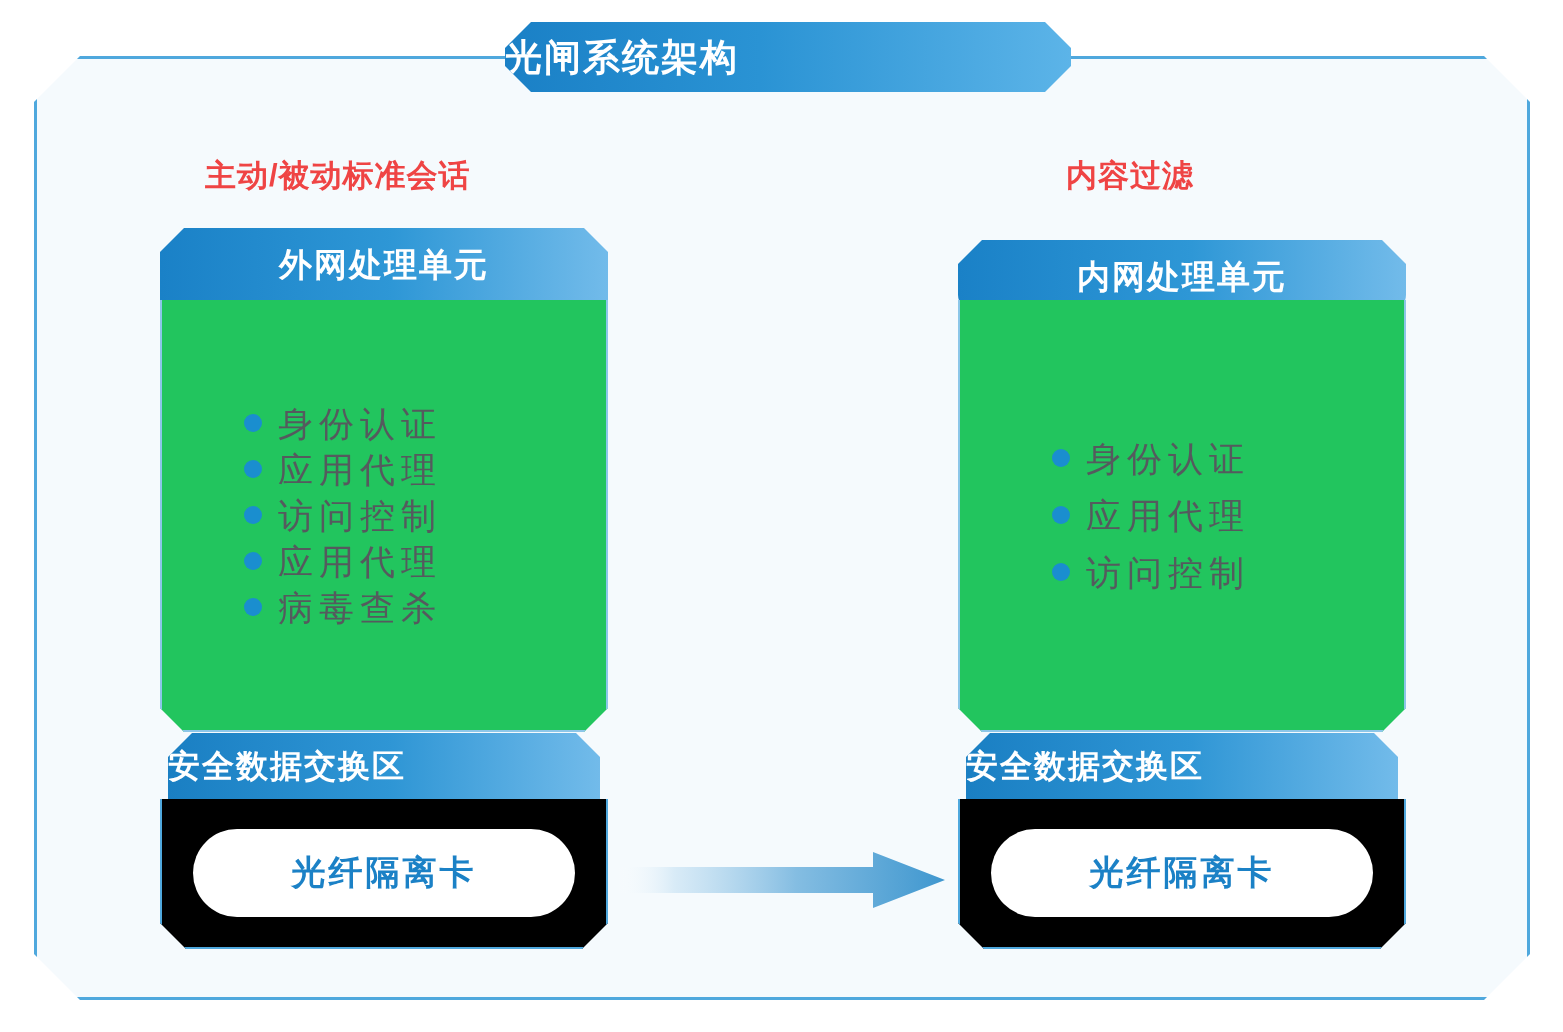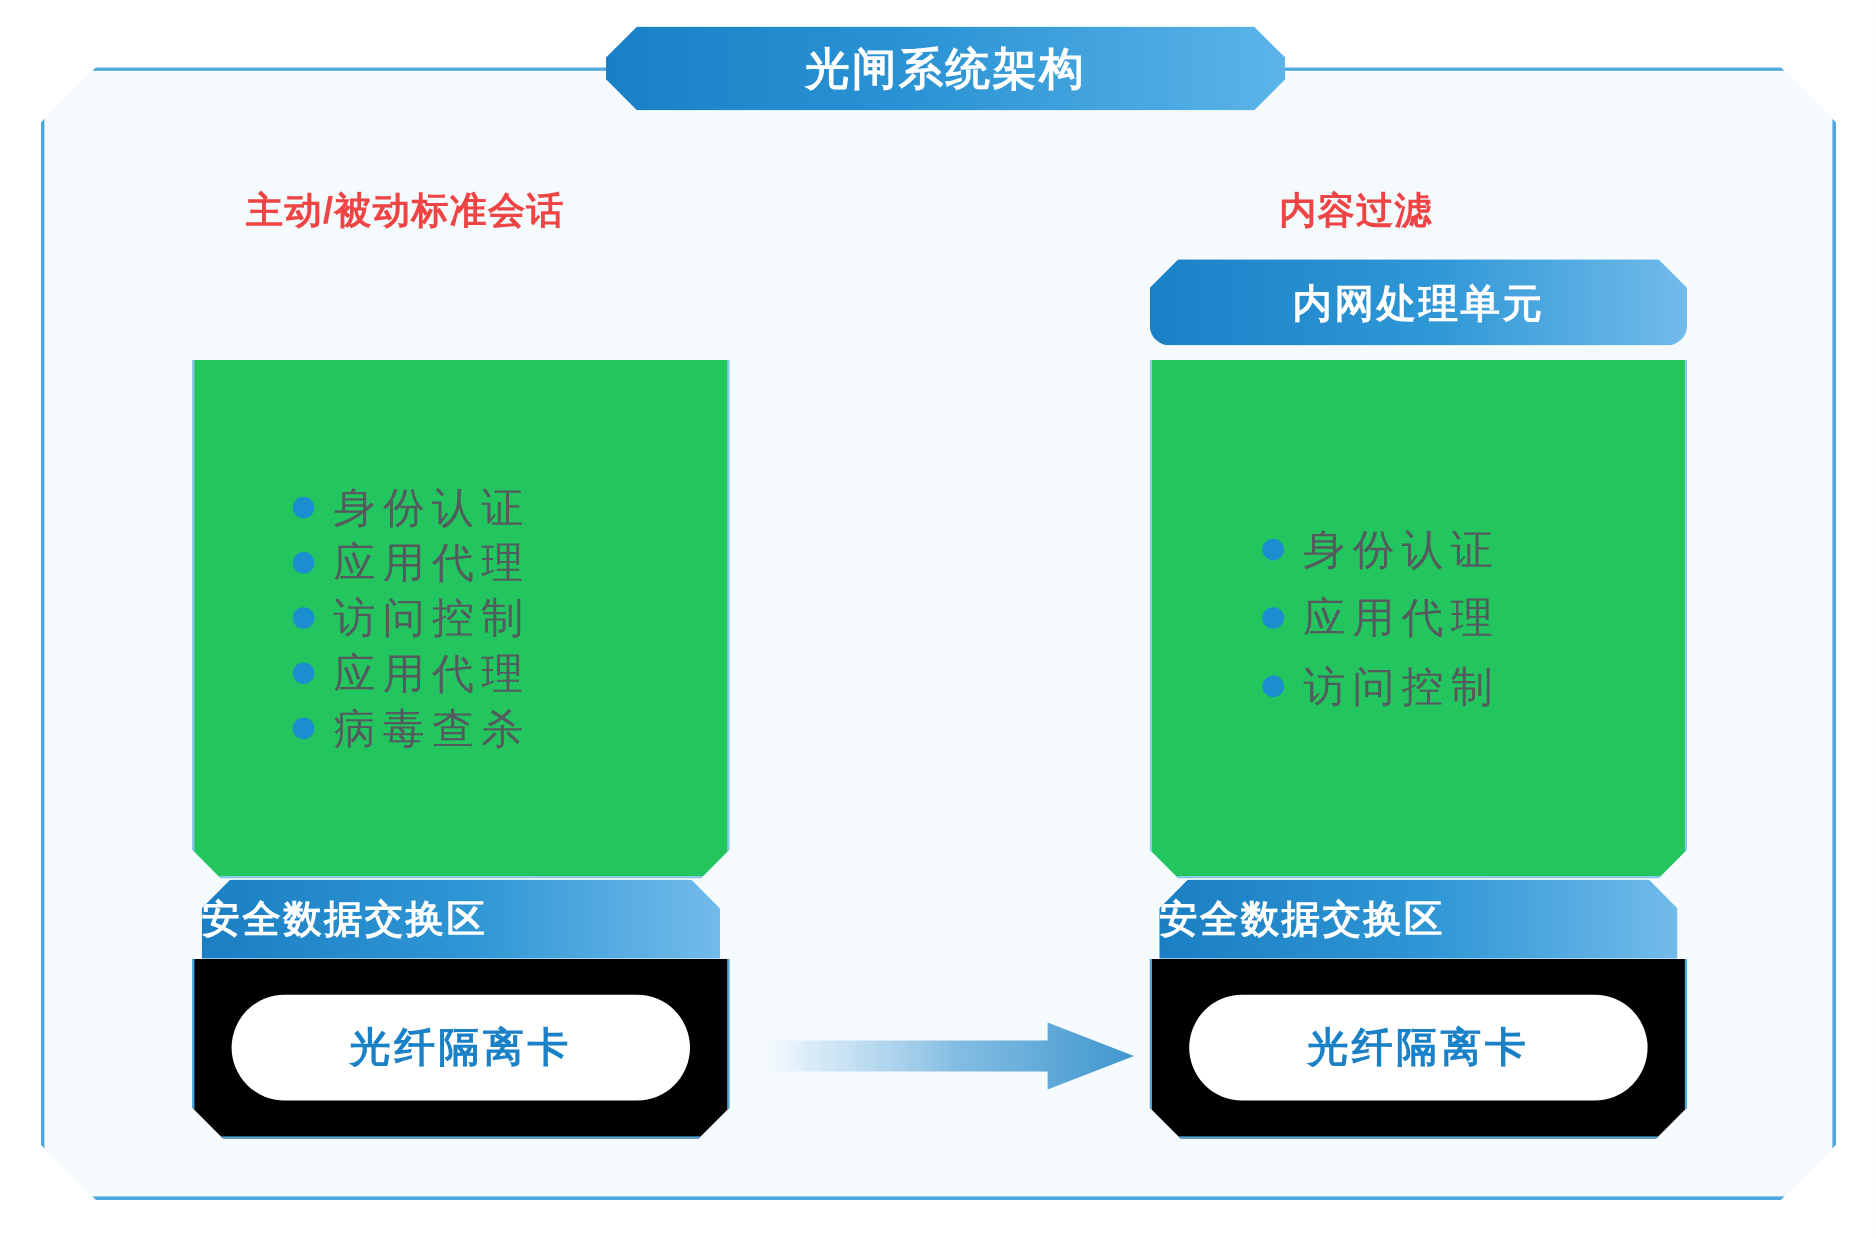--- a/index.html
+++ b/index.html
@@ -47,21 +47,20 @@
     position: absolute;
     left: 505px;
     top: 22px;
     width: 566px;
     height: 70px;
     background: linear-gradient(90deg, #1a80c6 0%, #2a93d4 45%, #5cb4e8 100%);
     -webkit-clip-path: polygon(26px 0, calc(100% - 26px) 0, 100% 26px, 100% calc(100% - 26px), calc(100% - 26px) 100%, 26px 100%, 0 calc(100% - 26px), 0 26px);
     clip-path: polygon(26px 0, calc(100% - 26px) 0, 100% 26px, 100% calc(100% - 26px), calc(100% - 26px) 100%, 26px 100%, 0 calc(100% - 26px), 0 26px);
     display: flex;
     align-items: center;
-    justify-content: center;
     z-index: 5;
   }
   .title-banner .title-text {
     color: #ffffff;
     font-size: 37px;
     font-weight: bold;
     letter-spacing: 2px;
     line-height: 1;
   }
 
@@ -183,20 +182,23 @@
 </style>
 </head>
 <body>
 
 <div id="stage">
 
   <div class="outer-frame"></div>
 
   <div class="col-title" id="col-title-left">主动/被动标准会话</div>
 
+  <div class="unit-header" style="left:160px; top:228px; width:448px;">
+    <span class="unit-header-text">外网处理单元</span>
+  </div>
 
   <div class="unit-body" style="left:160px; top:300px; width:448px; height:432px;">
     <ul class="feature-list" style="padding-left:82px;">
       <li class="feature-item" style="margin:11px 0;">
         <span class="feature-bullet"></span>
         <span>身份认证</span>
       </li>
       <li class="feature-item" style="margin:11px 0;">
         <span class="feature-bullet"></span>
         <span>应用代理</span>
@@ -235,21 +237,21 @@
           <stop offset="55%" stop-color="#84bde2"></stop>
           <stop offset="100%" stop-color="#3f97cf"></stop>
         </linearGradient>
       </defs>
       <path d="M0,15 L258,15 L258,0 L330,28 L258,56 L258,41 L0,41 Z" fill="url(#arrowGrad)"></path>
     </svg>
   </div>
 
   <div class="col-title" id="col-title-right">内容过滤</div>
 
-  <div class="unit-header" style="left:958px; top:216px; width:448px;border-radius:17px;">
+  <div class="unit-header" style="left:958px; top:240px; width:448px;border-radius:17px;">
     <span class="unit-header-text">内网处理单元</span>
   </div>
 
   <div class="unit-body" style="left:958px; top:300px; width:448px; height:432px;">
     <ul class="feature-list" style="padding-left:92px;">
       <li class="feature-item" style="margin:22px 0;">
         <span class="feature-bullet"></span>
         <span>身份认证</span>
       </li>
       <li class="feature-item" style="margin:22px 0;">

